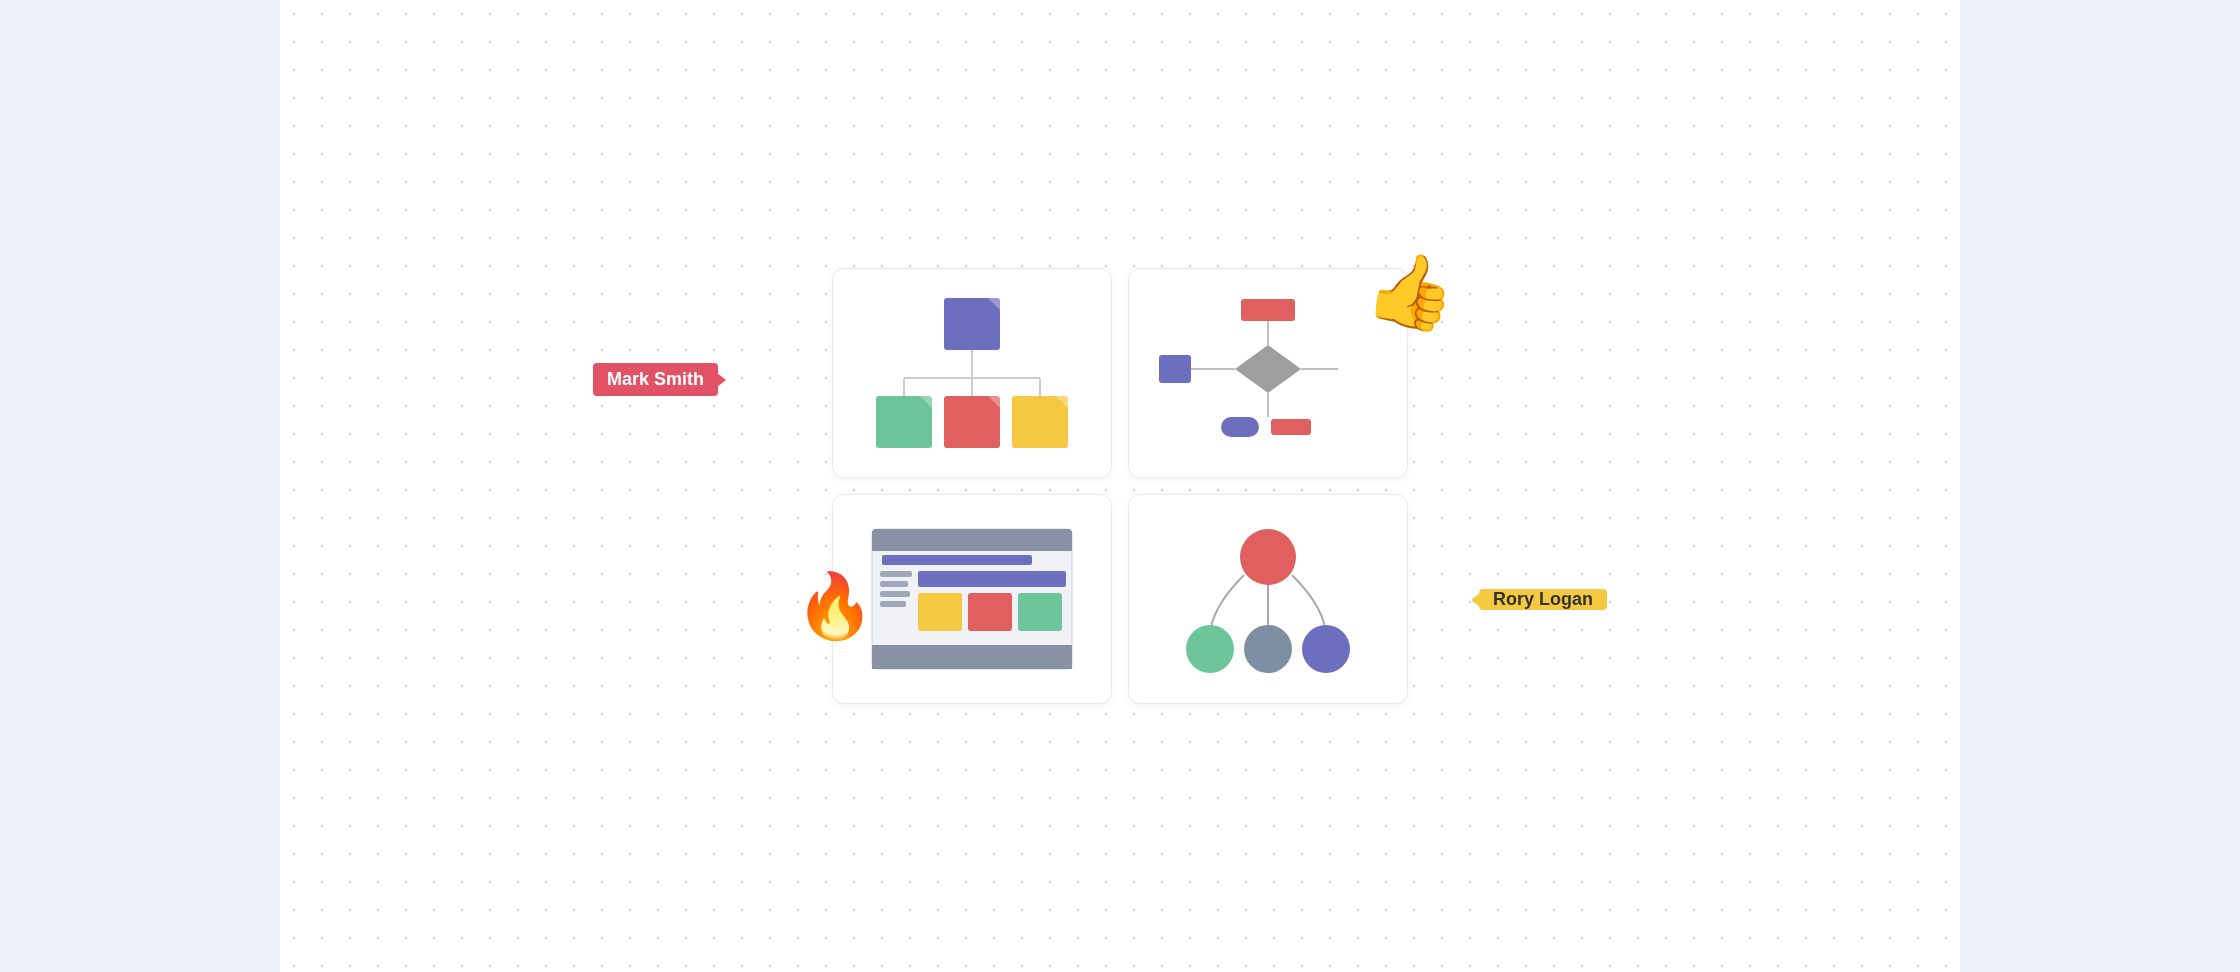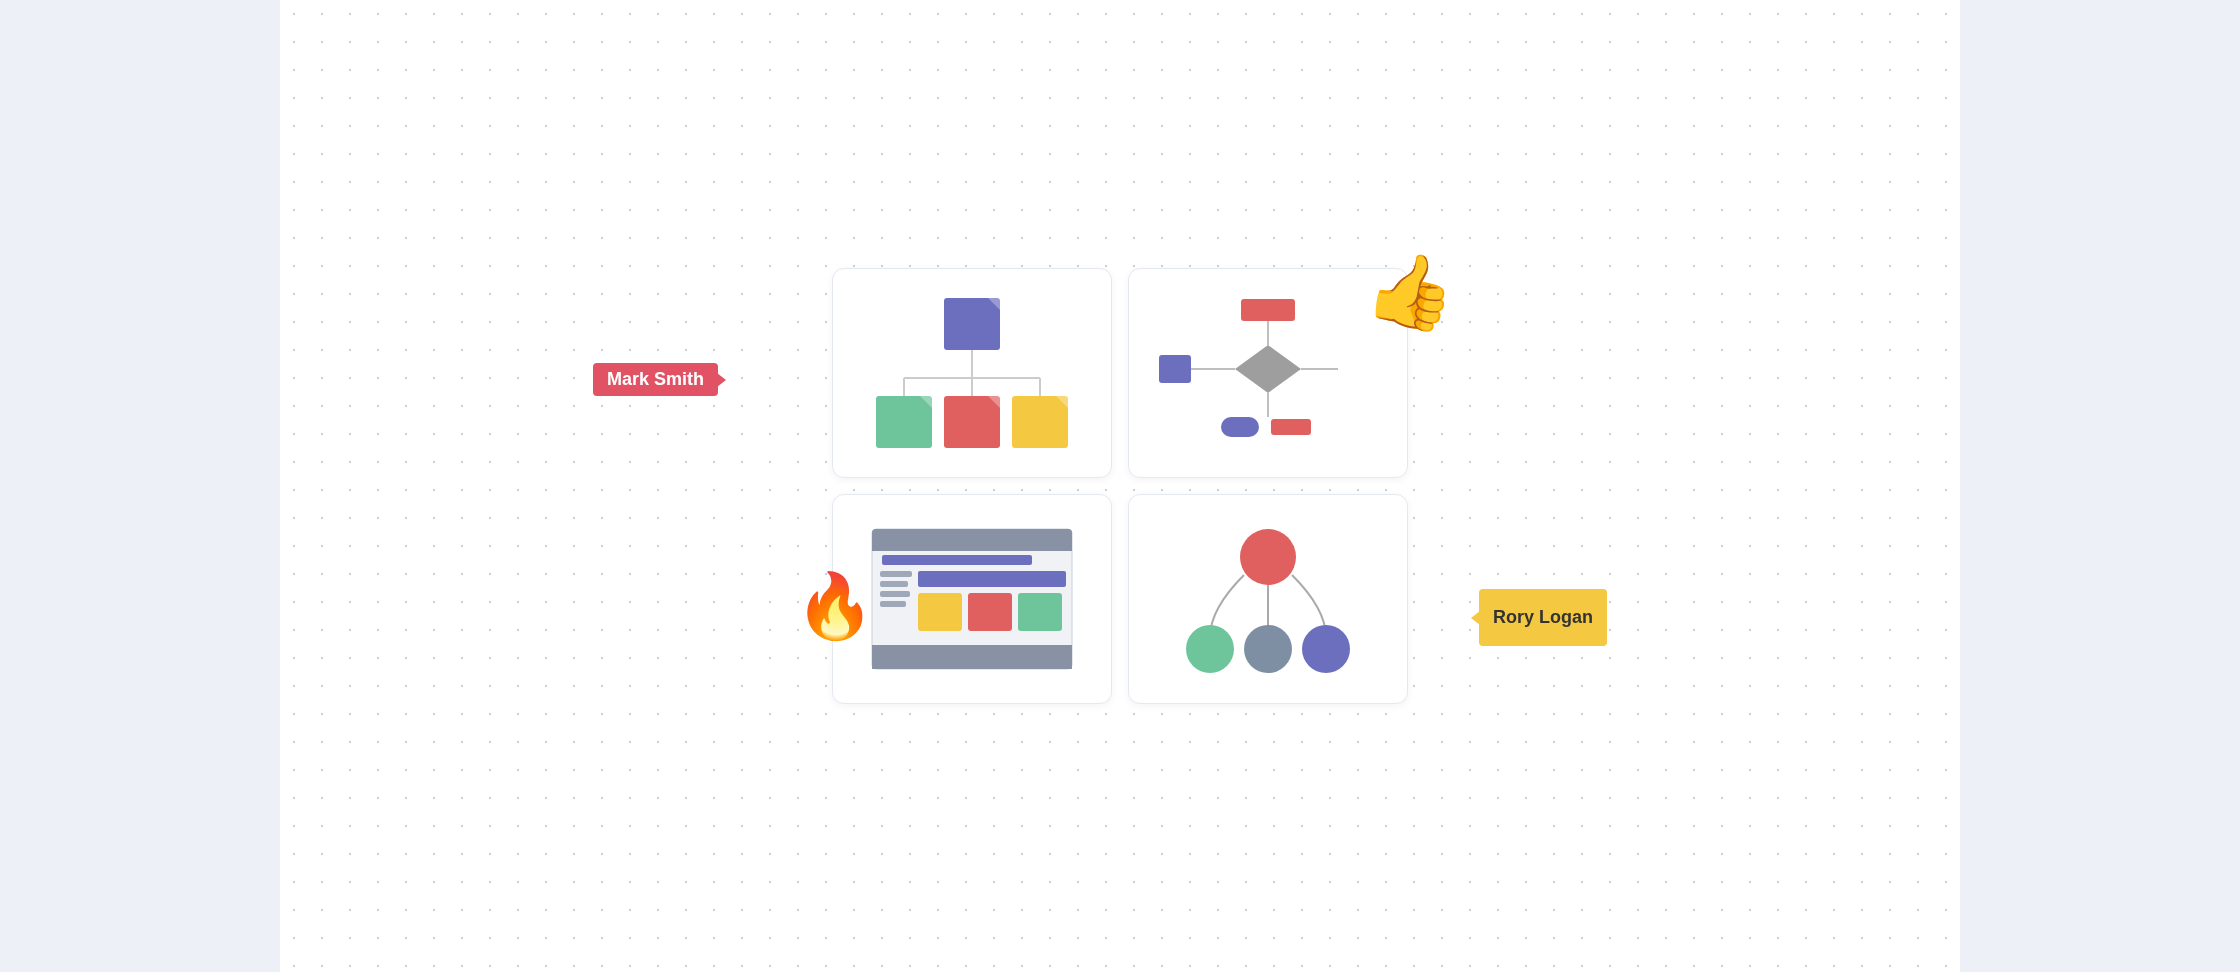--- a/index.html
+++ b/index.html
@@ -119,21 +119,21 @@
 
     .label-rory {
       position: absolute;
       right: -200px;
       top: 50%;
       transform: translateY(-10px);
       background: #f5c842;
       color: #333;
       font-size: 18px;
       font-weight: 600;
-      padding: 18px 14px;
+      padding: 0 14px;
       border-radius: 4px;
       white-space: nowrap;
       pointer-events: none;
       display: flex;
       align-items: center;
     }
     .label-rory::before {
       content: '';
       position: absolute;
       left: -8px;

